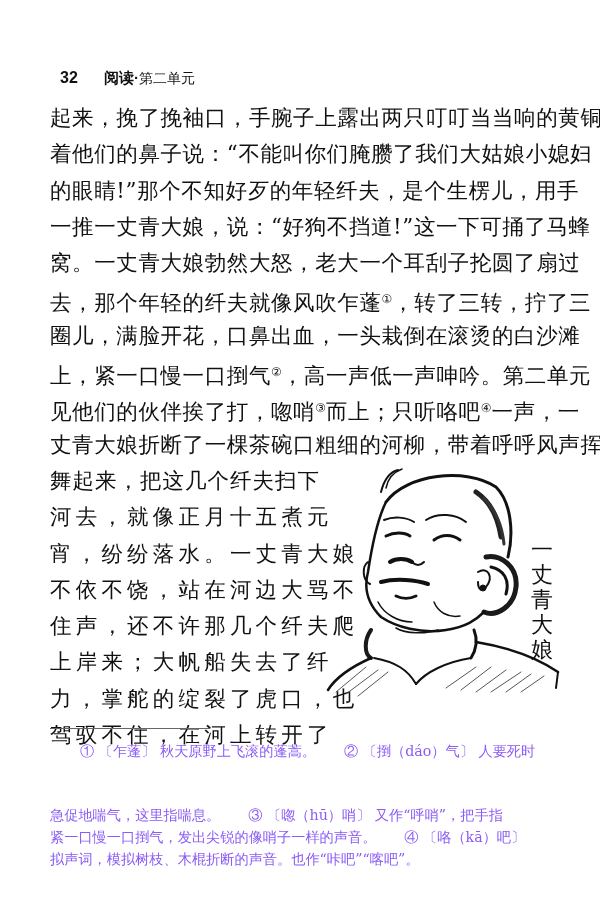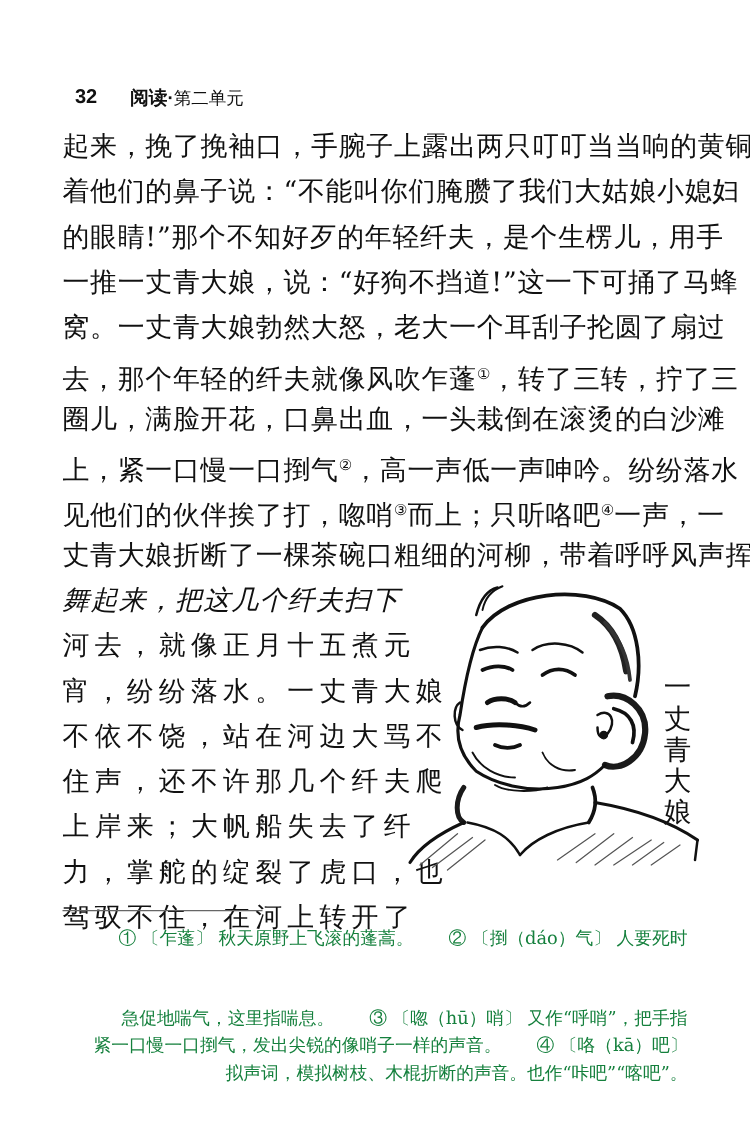--- a/index.html
+++ b/index.html
@@ -5,25 +5,25 @@
   html, body { margin: 0; padding: 0; background: #ffffff; }
   body { width: 600px; height: 902px; position: relative; overflow: hidden;
          font-family: "DejaVu Serif", "Liberation Serif", serif; color: #111; }
   .header { position: absolute; top: 66px; left: 60px; height: 24px; display: flex; align-items: center; }
   .page-num { font-family: Liberation Sans, sans-serif; font-weight: bold; font-size: 16px; width: 44px; }
   .section-title { font-family: "Liberation Sans", "DejaVu Sans", sans-serif; font-weight: bold; font-size: 15px; }
   .section-title .sub { font-weight: normal; font-family: Liberation Serif, serif; font-size: 14px; }
   .body-text { position: absolute; left: 50px; top: 100px; width: 500px; }
   .line { height: 36.3px; line-height: 36.3px; font-size: 21.5px; white-space: nowrap; letter-spacing: 0.6px; }
   .line.narrow { letter-spacing: 4.2px; }
-  .line.narrow.tight { letter-spacing: 1px; font-style: italic; }
+  .line.narrow.tight { letter-spacing: 1px; }
   sup.note { font-size: 12px; vertical-align: 7px; letter-spacing: 0; }
   .illustration { position: absolute; left: 326px; top: 462px; width: 256px; height: 236px; }
   .rule { position: absolute; left: 50px; top: 728px; width: 160px; height: 0; border-top: 1px solid #666; }
-  .footnotes { position: absolute; left: 80px; top: 740px; width: 470px; font-size: 14.2px; color: #15803d; text-align: right; }
+  .footnotes { position: absolute; left: 80px; top: 740px; width: 470px; font-size: 14.2px; color: #8b5cf6; }
   .fn-line { height: 22px; line-height: 22px; white-space: nowrap; }
   .gap { display: inline-block; width: 28px; }
 </style>
 </head>
 <body>
 
 <div class="header">
   <span class="page-num">32</span>
   <span class="section-title">
     <span>阅读</span><span>·</span><span class="sub">第二单元</span>
@@ -34,21 +34,21 @@
   <div class="line">起来，挽了挽袖口，手腕子上露出两只叮叮当当响的黄铜</div>
   <div class="line">着他们的鼻子说：“不能叫你们腌臜了我们大姑娘小媳妇</div>
   <div class="line">的眼睛!”那个不知好歹的年轻纤夫，是个生楞儿，用手</div>
   <div class="line">一推一丈青大娘，说：“好狗不挡道!”这一下可捅了马蜂</div>
   <div class="line">窝。一丈青大娘勃然大怒，老大一个耳刮子抡圆了扇过</div>
   <div class="line">
     <span>去，那个年轻的纤夫就像风吹乍蓬</span><sup class="note">①</sup><span>，转了三转，拧了三</span>
   </div>
   <div class="line">圈儿，满脸开花，口鼻出血，一头栽倒在滚烫的白沙滩</div>
   <div class="line">
-    <span>上，紧一口慢一口捯气</span><sup class="note">②</sup><span>，高一声低一声呻吟。纷纷落水</span>
+    <span>上，紧一口慢一口捯气</span><sup class="note">②</sup><span>，高一声低一声呻吟。第二单元</span>
   </div>
   <div class="line">
     <span>见他们的伙伴挨了打，唿哨</span><sup class="note">③</sup><span>而上；只听咯吧</span><sup class="note">④</sup><span>一声，一</span>
   </div>
   <div class="line">丈青大娘折断了一棵茶碗口粗细的河柳，带着呼呼风声挥</div>
   <div class="line narrow tight">舞起来，把这几个纤夫扫下</div>
   <div class="line narrow">河去，就像正月十五煮元</div>
   <div class="line narrow">宵，纷纷落水。一丈青大娘</div>
   <div class="line narrow">不依不饶，站在河边大骂不</div>
   <div class="line narrow">住声，还不许那几个纤夫爬</div>

